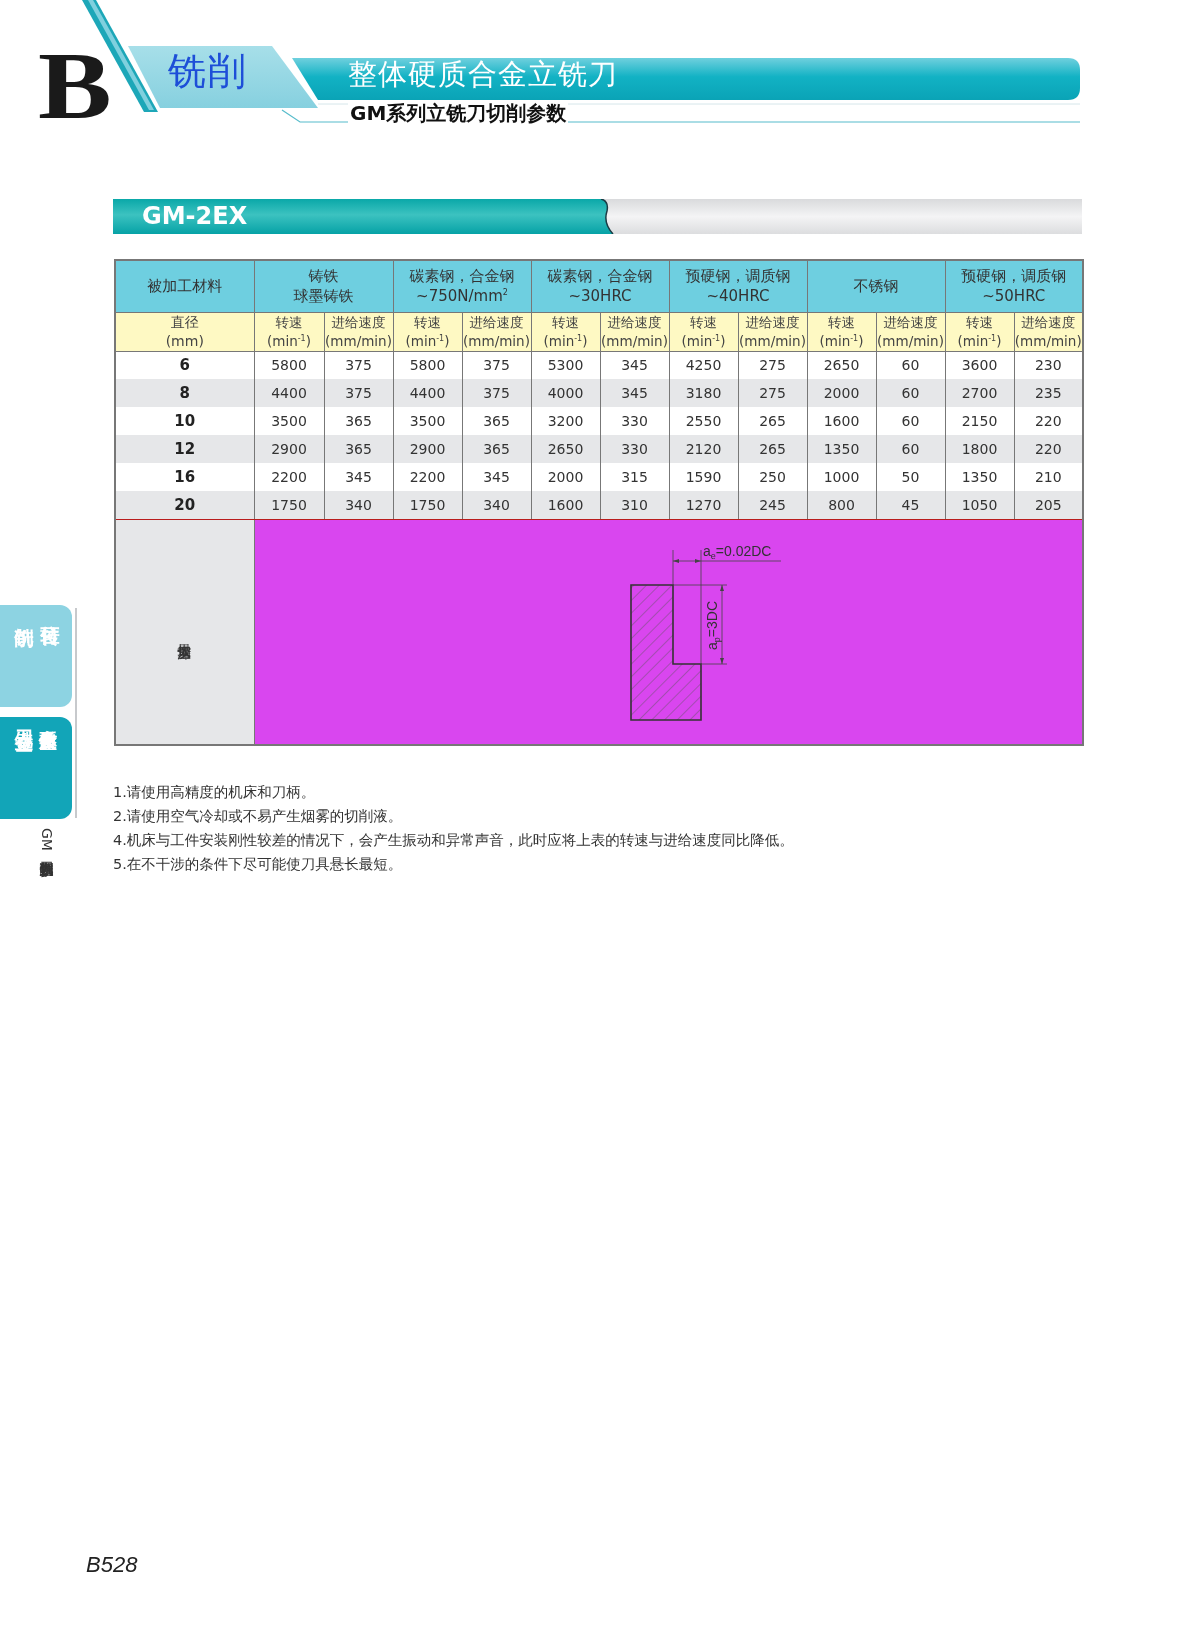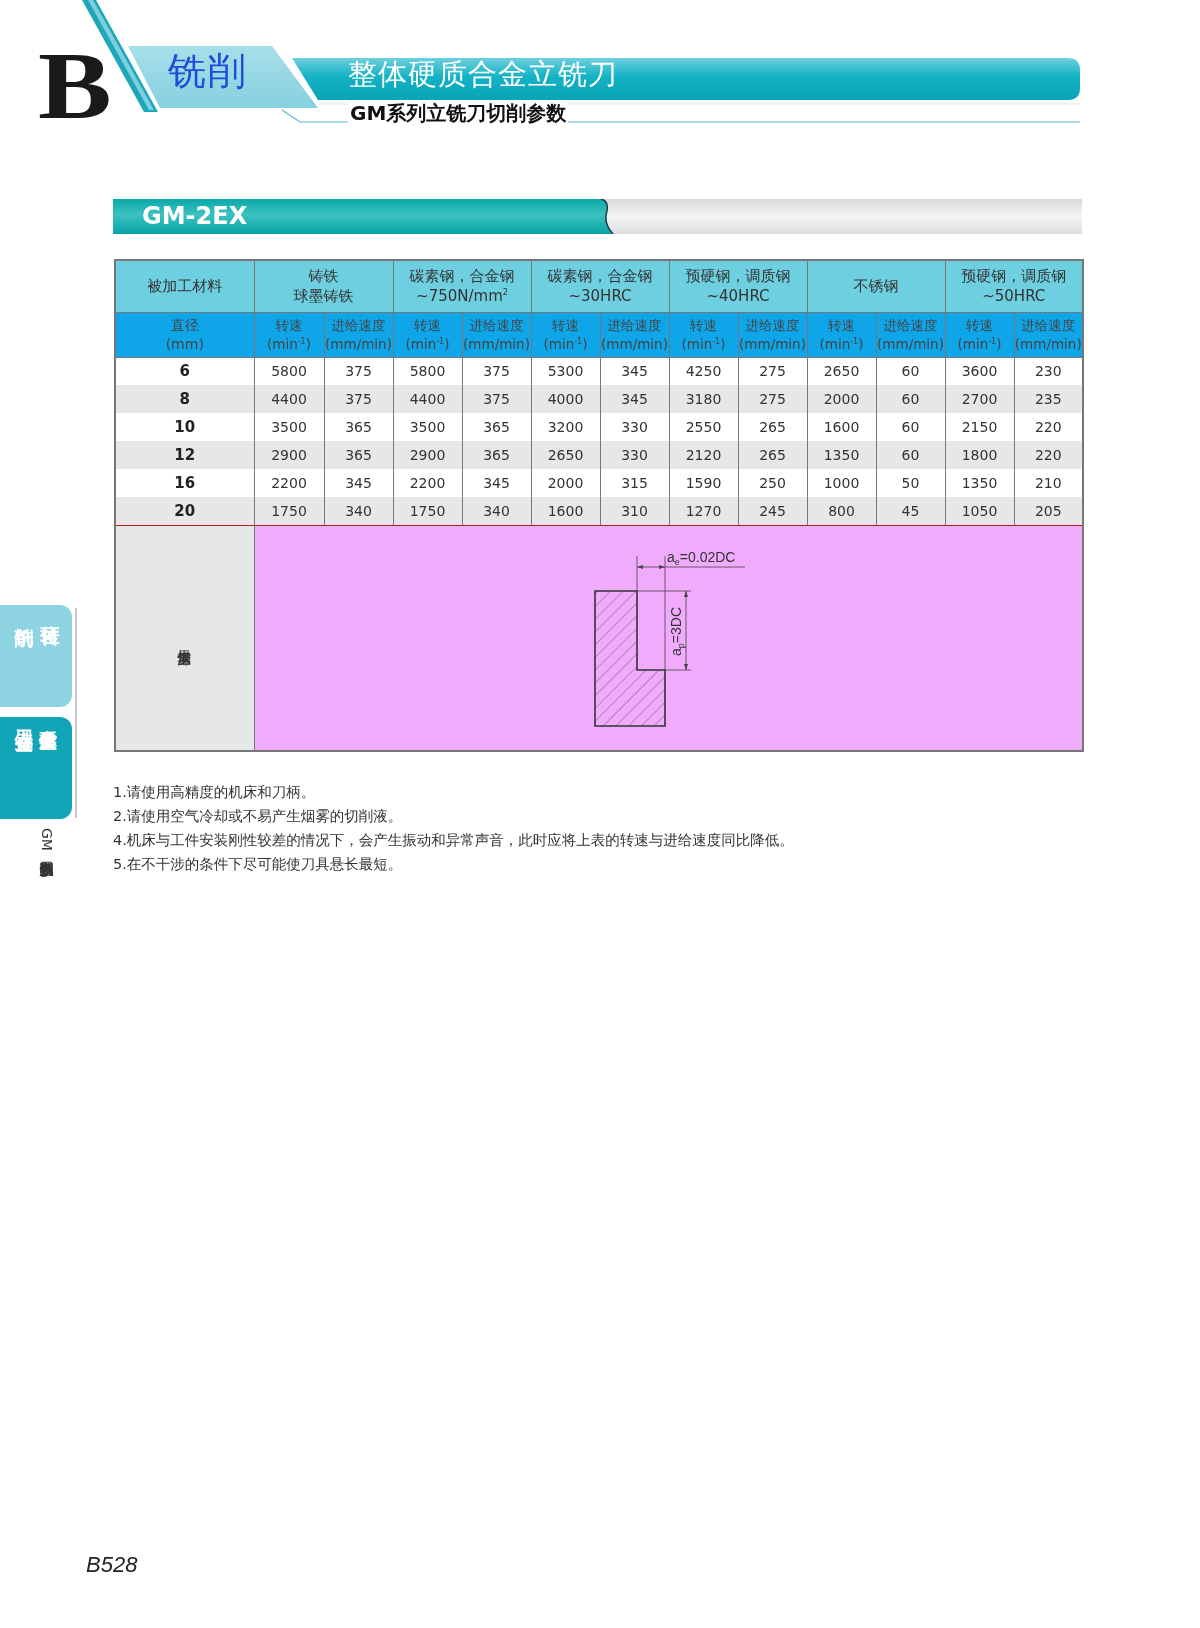--- a/index.html
+++ b/index.html
@@ -14,31 +14,31 @@
   .sub-title { position: absolute; left: 348px; top: 102px; font-size: 20px; font-weight: bold; color: #111; background: #fff; padding: 0 2px; line-height: 1.1; }
 
   
   .model-bar { position: absolute; left: 113px; top: 199px; width: 969px; height: 35px; }
   .model-label { position: absolute; left: 142px; top: 203px; font-size: 24px; font-weight: bold; color: #fff; line-height: 1.1; }
 
   
   .tbl { position: absolute; left: 114px; top: 259px; width: 968px; border-collapse: collapse; table-layout: fixed; border: 2px solid #777; }
   .tbl td, .tbl th { border: 1px solid #777; text-align: center; vertical-align: middle; font-weight: normal; color: #333; }
   .tbl .mat-row th { background: #6ecfe0; height: 52px; font-size: 15px; line-height: 20px; color: #333; }
-  .tbl .unit-row th { background: #0ea5e9; height: 45px; font-size: 13.5px; line-height: 19px; color: #444; }
+  .tbl .unit-row th { background: #fef9c3; height: 39px; font-size: 13.5px; line-height: 19px; color: #444; }
   .tbl .unit-row th.first { font-size: 14px; }
   .tbl tbody td { height: 28px; font-size: 14px; color: #333; border-top: none; border-bottom: none; }
   .tbl tbody td.dia { font-weight: bold; font-size: 15px; color: #222; }
   .tbl tbody tr.alt td { background: #e6e7e9; }
   .tbl tbody tr.plain td { background: #ffffff; }
   .tbl tbody tr.last td { border-bottom: 1px solid #b91c1c; }
   .tbl .depth-row td { height: 224px; }
   .tbl .depth-label { background: #e6e7e9; }
   .vert { writing-mode: vertical-rl; text-orientation: upright; font-size: 14px; letter-spacing: 1px; color: #333; display: inline-block; }
-  .depth-fig { position: relative; background: #f0abfc; }
+  .depth-fig { position: relative; background: #d946ef; padding-left: 36px; }
   sup { font-size: 8px; vertical-align: super; line-height: 0; }
 
   
   .notes { position: absolute; left: 113px; top: 780px; font-size: 14.5px; line-height: 24px; color: #333; list-style: none; }
 
   
   .side-tab { position: absolute; left: 0; width: 72px; border-radius: 0 12px 12px 0; }
   .side-tab.t1 { top: 605px; height: 102px; background: #8dd3e2; }
   .side-tab.t2 { top: 717px; height: 102px; background: #12a5b8; border-radius: 0 12px 12px 0; }
   .tab-cols { position: absolute; left: 14px; top: 8px; display: flex; flex-direction: row-reverse; gap: 4px; }

